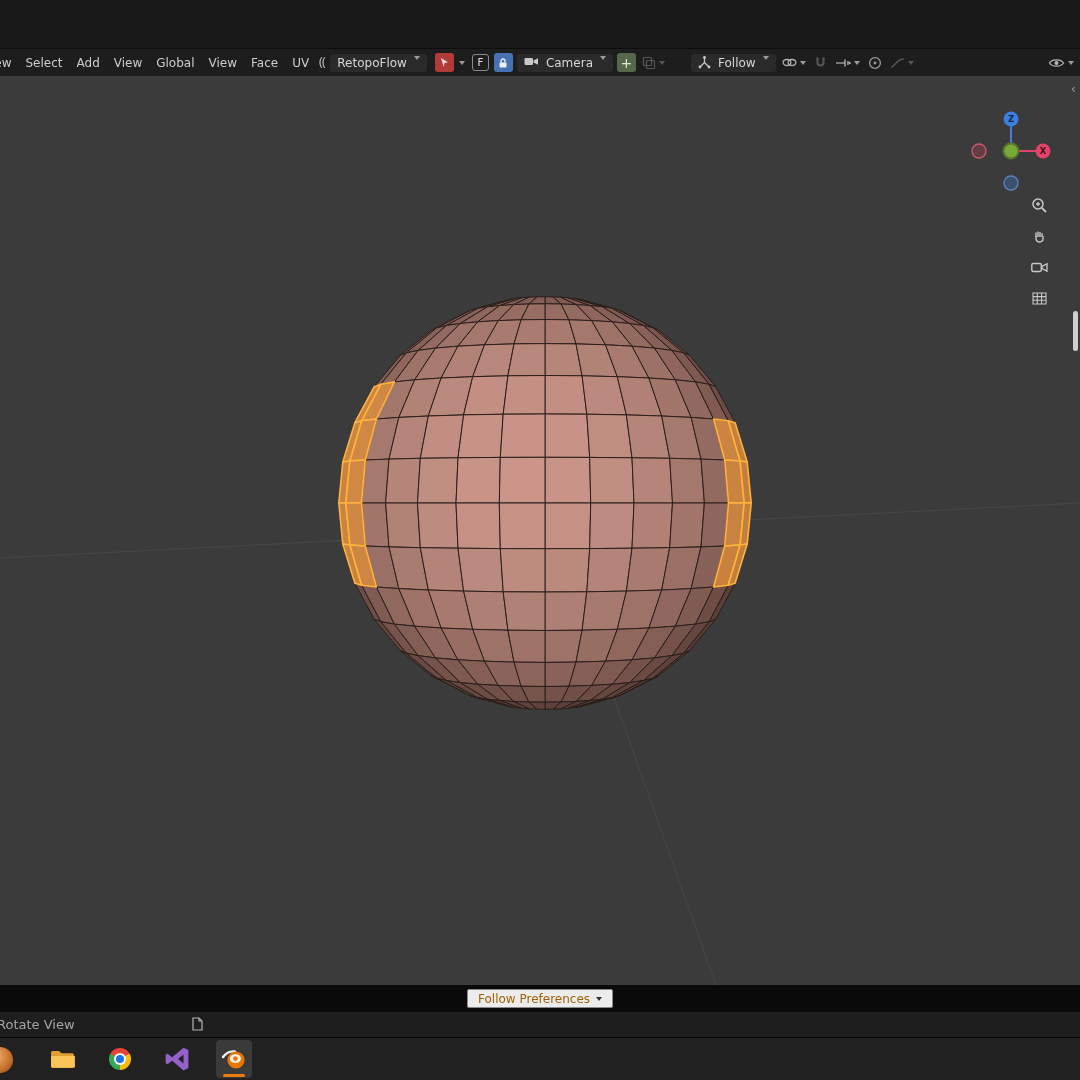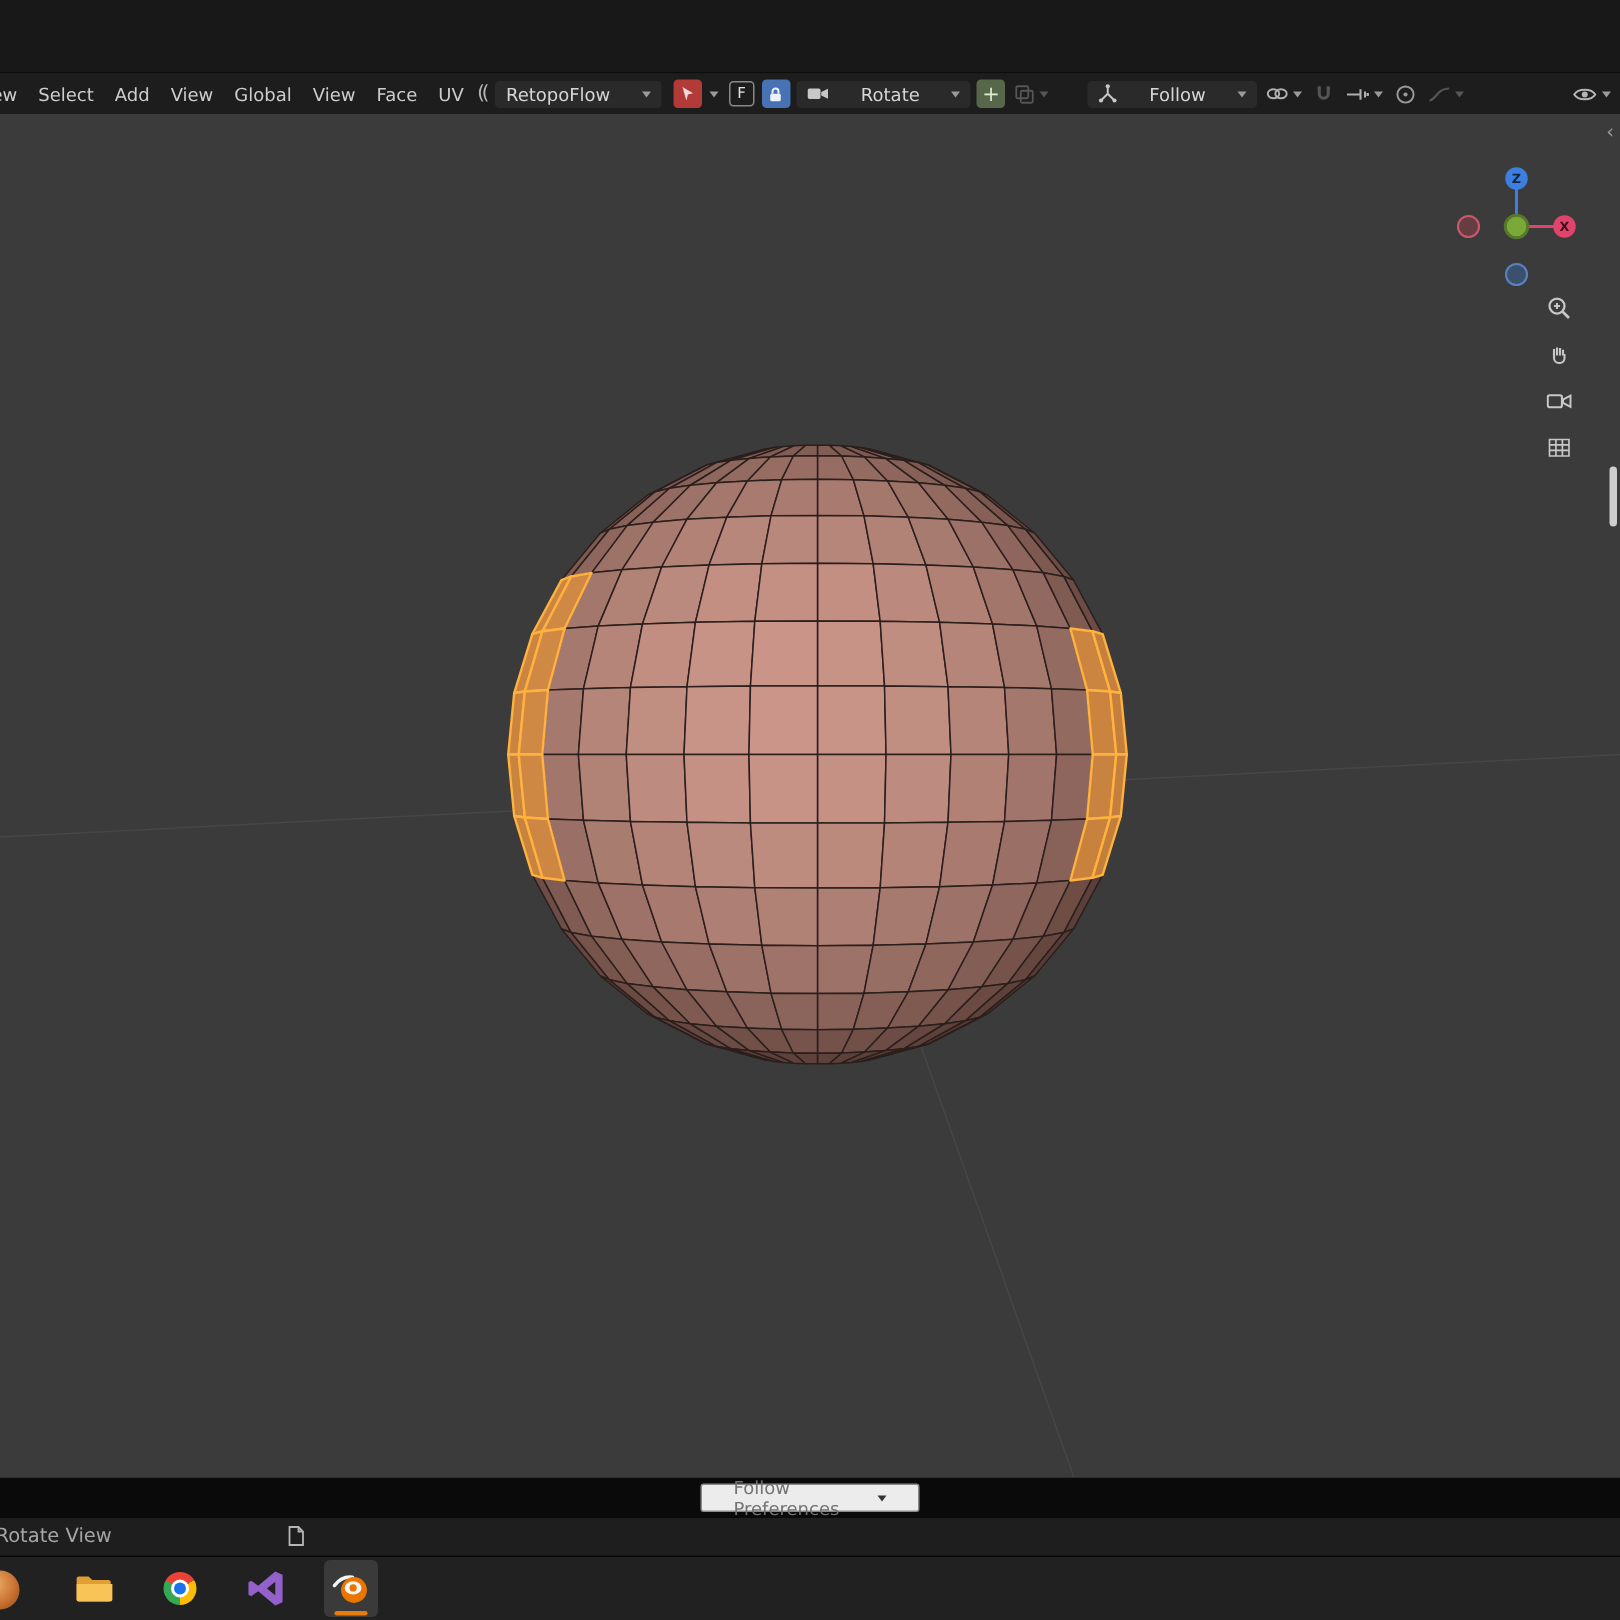--- a/index.html
+++ b/index.html
@@ -7,21 +7,21 @@
   body{width:1080px;height:1080px;background:#3b3b3b;font-family:"DejaVu Sans",sans-serif;overflow:hidden;-webkit-font-smoothing:antialiased}
 
   
   .topbar{height:49px;background:#181818;border-bottom:1px solid #0d0d0d}
 
   
   .menubar{height:27px;background:#1d1d1d;display:flex;align-items:center;font-size:12px;color:#cdcdcd;padding:0 4px;white-space:nowrap}
   .menu-item{padding:2px 7px;cursor:default}
   .menu-view{margin-left:-21px;padding-left:0}
   .paren-icon{color:#b5b5b5;font-size:13px;letter-spacing:-2px;margin:0 4px 0 2px}
-  .mb-btn{display:inline-flex;align-items:center;background:#2a2a2a;border-radius:3px;padding:2px 7px;margin:0 2px;gap:21px;color:#d6d6d6}
+  .mb-btn{display:inline-flex;background:#2a2a2a;border-radius:3px;padding:2px 7px;margin:0 2px;gap:7px;color:#d6d6d6}
   .chev{width:0;height:0;border-left:3.5px solid transparent;border-right:3.5px solid transparent;border-top:4px solid #9a9a9a}
   .tile-btn{display:inline-flex;align-items:center;justify-content:center;width:19px;height:19px;border-radius:3px;margin:0 2px}
   .red-tile{background:#b23b38}
   .lock-tile{background:#4772b3}
   .plus-tile{background:#57684a;color:#dcead0;font-size:14px;line-height:1}
   .f-box{display:inline-flex;align-items:center;justify-content:center;width:17px;height:17px;border:1px solid #8a8a8a;border-radius:3px;font-size:10px;color:#e0e0e0;margin:0 3px}
   .icon-grp{display:inline-flex;align-items:center;gap:3px;margin:0 4px}
   .gap-l{margin-left:22px}
   .mb-right{margin-left:auto;display:inline-flex;align-items:center;gap:3px;margin-right:2px}
   .dim{opacity:.45}
@@ -30,21 +30,21 @@
   .viewport{position:relative;height:909px;background:#3b3b3b;overflow:hidden}
   #viewport-svg{position:absolute;inset:0;display:block}
   .gizmo{position:absolute;left:965px;top:29px}
   .nav-tools{position:absolute;left:1028px;top:118px;display:flex;flex-direction:column;gap:9px}
   .nav-btn{width:22px;height:22px;display:flex;align-items:center;justify-content:center;border-radius:50%}
   .scroll-thumb{position:absolute;right:2px;top:235px;width:5px;height:40px;background:#cfcfcf;border-radius:2.5px}
   .collapse-arrow{position:absolute;right:4px;top:6px;color:#9a9a9a;font-size:13px;line-height:1}
 
   
   .overlay-strip{height:27px;background:#0a0a0a;display:flex;align-items:center;justify-content:center}
-  .follow-select{display:flex;align-items:center;justify-content:space-between;background:#ececec;border:1px solid #8a8a8a;border-radius:2px;height:19px;width:146px;padding:0 21px;font-size:12px;color:#737373}
+  .follow-select{display:flex;align-items:center;justify-content:space-between;background:#ececec;border:1px solid #8a8a8a;border-radius:2px;height:19px;width:146px;padding:0 10px;font-size:12px;color:#a16207}
   .sel-chev{width:0;height:0;border-left:3.5px solid transparent;border-right:3.5px solid transparent;border-top:4.5px solid #333}
 
   
   .statusbar{height:25px;background:#1e1e1e;display:flex;align-items:center;font-size:13px;color:#a5a5a5;position:relative}
   .status-text{margin-left:-3px}
   .status-doc{position:absolute;left:192px;top:5px}
 
   
   .taskbar{height:43px;background:#212121;border-top:1px solid #060606;display:flex;align-items:center;position:relative;padding-left:45px;gap:21px}
   .tb-partial{position:absolute;left:-13px;top:9px;width:26px;height:26px;border-radius:50%;background:radial-gradient(circle at 35% 35%, #f0b06a, #c76f2e 60%, #8a4a1d)}
@@ -94,21 +94,21 @@
       <rect x="2.5" y="5.5" width="7" height="5" rx="1" fill="#eef2f8"></rect>
       <path d="M4 5.5 V4 a2 2 0 0 1 4 0 V5.5" fill="none" stroke="#eef2f8" stroke-width="1.3"></path>
     </svg>
   </span>
 
   <span class="mb-btn">
     <svg width="15" height="11" viewBox="0 0 15 11">
       <rect x="0.5" y="2" width="8.5" height="7" rx="1.2" fill="#c8c8c8"></rect>
       <path d="M9.5 4.4 L14 2.2 V8.8 L9.5 6.6 Z" fill="#c8c8c8"></path>
     </svg>
-    <span>Rotate</span>
+    <span>Camera</span>
     <span class="chev"></span>
   </span>
 
   <span class="tile-btn plus-tile">+</span>
 
   <span class="icon-grp dim">
     <svg width="14" height="14" viewBox="0 0 14 14">
       <rect x="1.5" y="1.5" width="8" height="8" rx="1" fill="none" stroke="#9a9a9a" stroke-width="1.2"></rect>
       <rect x="4.5" y="4.5" width="8" height="8" rx="1" fill="none" stroke="#9a9a9a" stroke-width="1.2"></rect>
     </svg>

